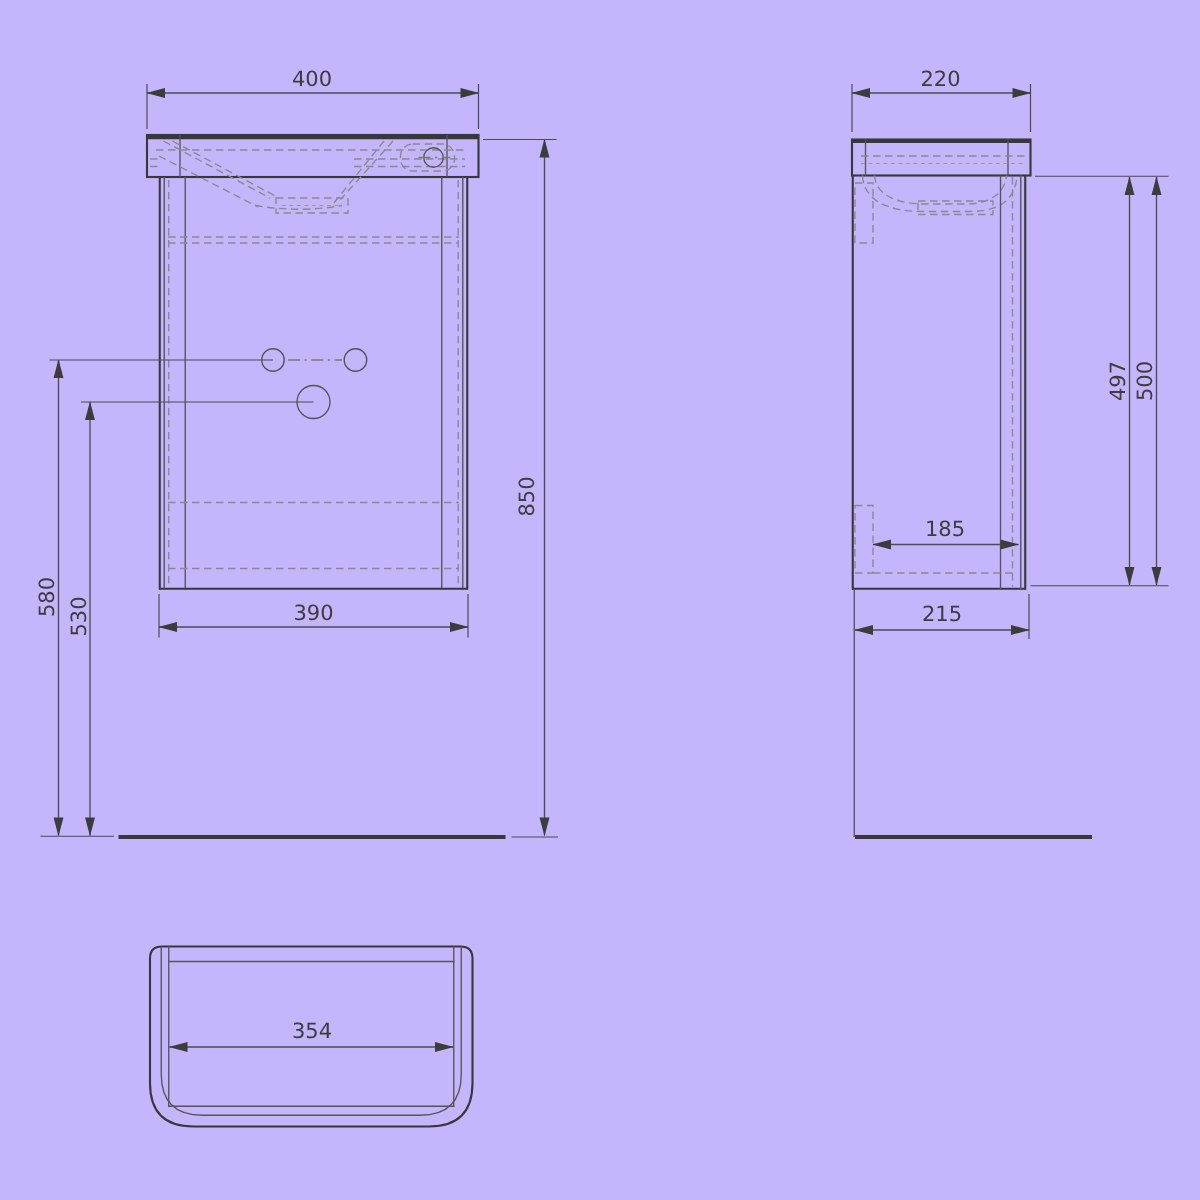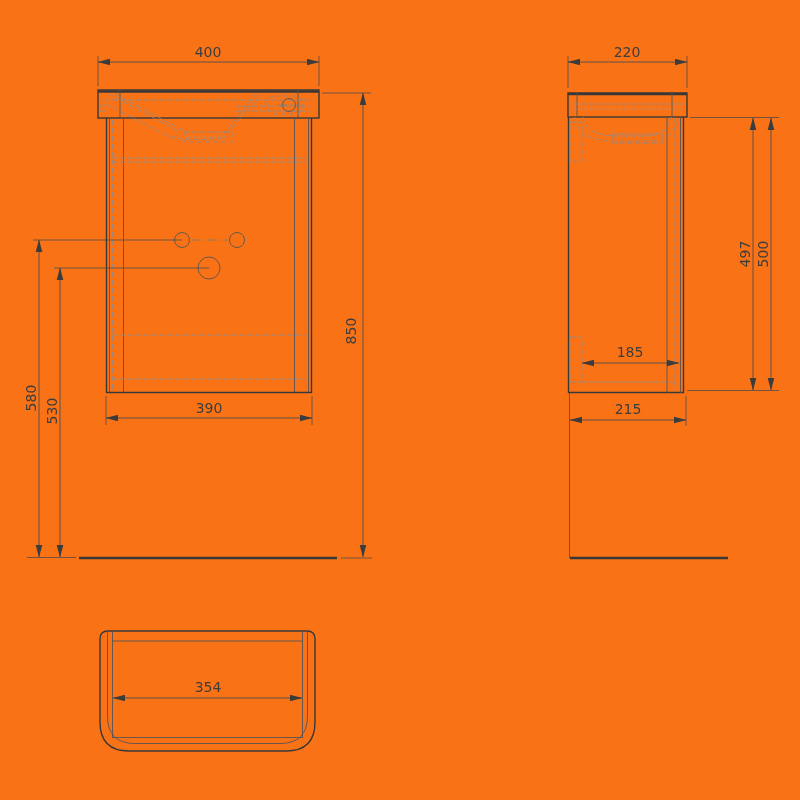--- a/index.html
+++ b/index.html
@@ -1,16 +1,16 @@
 <!DOCTYPE html>
 <html><head>
 <meta charset="utf-8">
 <style>
   html,body{margin:0;padding:0;background:#ffffff;}
-  .canvas{position:relative;width:800px;height:800px;background:#f97316;overflow:hidden;
+  .canvas{position:relative;width:800px;height:800px;background:#c4b5fd;overflow:hidden;
           font-family:"DejaVu Sans","Liberation Sans",sans-serif;}
   svg{display:block;}
   text{font-family:"DejaVu Sans","Liberation Sans",sans-serif;font-size:14px;fill:#3d3d3d;}
   .ol  {stroke:#383838;stroke-width:1.4;fill:none;}         
   .ol2 {stroke:#383838;stroke-width:2.7;fill:none;}         
   .tl  {stroke:#555555;stroke-width:0.9;fill:none;}         
   .hl  {stroke:#8a8a8a;stroke-width:0.9;fill:none;stroke-dasharray:5 3;}   
   .hl2 {stroke:#9a9a9a;stroke-width:0.8;fill:none;stroke-dasharray:2.5 2.5;}
   .cl  {stroke:#7a7a7a;stroke-width:0.9;fill:none;stroke-dasharray:8 3 1.5 3;} 
   .dl  {stroke:#4d4d4d;stroke-width:0.9;fill:none;}         

